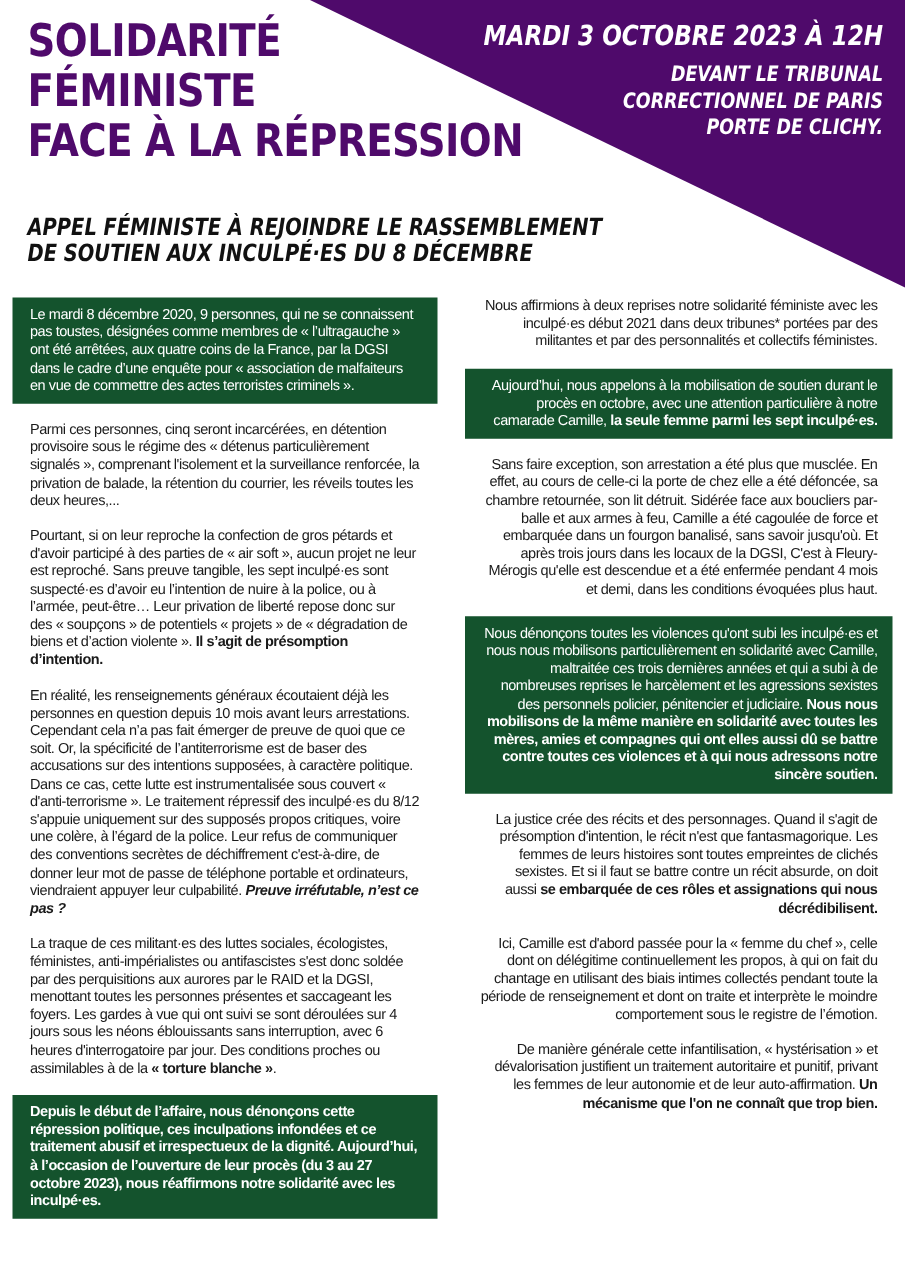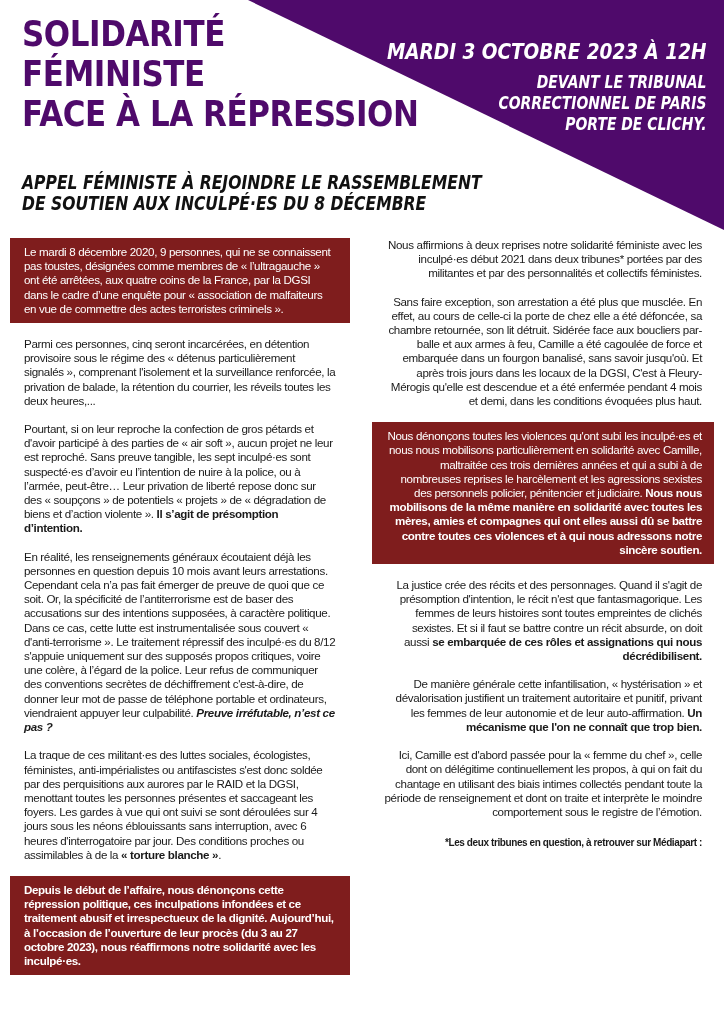--- a/index.html
+++ b/index.html
@@ -4,36 +4,36 @@
 <style>
   html, body { margin: 0; padding: 0; }
   body { width: 724px; height: 1024px; background: #ffffff; position: relative; overflow: hidden;
          font-family: "Liberation Sans", sans-serif; color: #1a1a1a; }
   .triangle { position: absolute; left: 0; top: 0; width: 724px; height: 232px; }
   .title { position: absolute; left: 22px; top: 14px; margin: 0; color: #4f0a6b;
            font-family: "DejaVu Sans", sans-serif; font-weight: bold; font-size: 36px; line-height: 40px;
            letter-spacing: -0.5px; transform: scaleX(0.86); transform-origin: left top; }
   .title span { display: block; }
   .event { position: absolute; right: 18px; top: 16px; text-align: right; color: #ffffff;
-           font-family: "DejaVu Sans", sans-serif; font-weight: bold; font-style: italic; margin-top: 22px; }
+           font-family: "DejaVu Sans", sans-serif; font-weight: bold; font-style: italic; }
   .event .date { font-size: 22px; line-height: 28px; transform: scaleX(0.84); transform-origin: right top; white-space: nowrap; }
   .event .place { font-size: 17px; line-height: 21px; margin-top: 6px; transform: scaleX(0.82); transform-origin: right top; }
   .event .place span { display: block; white-space: nowrap; }
   .subtitle { position: absolute; left: 22px; top: 172px; color: #111; margin: 0;
               font-family: "DejaVu Sans", sans-serif; font-weight: bold; font-style: italic;
               font-size: 19px; line-height: 21px; transform: scaleX(0.82); transform-origin: left top; }
   .subtitle span { display: block; white-space: nowrap; }
 
   .col { position: absolute; top: 238px; width: 340px; font-family: "Liberation Sans", sans-serif;
          font-size: 11.6px; line-height: 14.2px; letter-spacing: -0.35px; }
   .col-left { left: 10px; }
   .col-right { left: 372px; width: 342px; text-align: right; }
   .col p { margin: 0 0 14px 0; padding: 0 12px; }
   .col-left p { padding: 0 14px; }
-  .box { background: #7f1d1d; color: #ffffff; padding: 7px 12px 7px 12px !important; }
+  .box { background: #14532d; color: #ffffff; padding: 7px 12px 7px 12px !important; }
   .col-left .box { padding: 7px 14px !important; }
   b, strong { font-weight: bold; }
   .footnote { font-size: 10px; line-height: 12.5px; margin-top: 18px !important; letter-spacing: -0.4px; }
   .footnote b { display: block; }
 </style>
 </head>
 <body>
 
 <svg class="triangle" viewBox="0 0 724 232" preserveAspectRatio="none">
   <polygon points="248,0 724,0 724,230" fill="#4f0a6b"></polygon>
@@ -63,21 +63,21 @@
   <p class="box">Le mardi 8 décembre 2020,  9 personnes, qui ne se connaissent pas toustes, désignées comme membres de « l’ultragauche » ont été arrêtées, aux quatre coins de la France, par la DGSI dans le cadre d’une enquête pour « association de malfaiteurs en vue de commettre des actes terroristes criminels ».</p>
   <p>Parmi ces personnes, cinq seront incarcérées, en détention provisoire sous le régime des « détenus particulièrement signalés », comprenant l'isolement et la surveillance renforcée, la privation de balade, la rétention du courrier, les réveils toutes les deux heures,...</p>
   <p><span>Pourtant, si on leur reproche la confection de gros pétards et d'avoir participé à des parties de « air soft », aucun projet ne leur est reproché. Sans preuve tangible, les sept inculpé·es sont suspecté·es d’avoir eu l’intention de nuire à la police, ou à l’armée, peut-être… Leur privation de liberté repose donc sur des « soupçons » de potentiels « projets » de « dégradation de biens et d’action violente ». </span><b>Il s’agit de présomption d’intention.</b></p>
   <p><span>En réalité, les renseignements généraux écoutaient déjà les personnes en question depuis 10 mois avant leurs arrestations. Cependant cela n’a pas fait émerger de preuve de quoi que ce soit. Or, la spécificité de l’antiterrorisme est de baser des accusations sur des intentions supposées, à caractère politique. Dans ce cas, cette lutte est instrumentalisée sous couvert « d'anti-terrorisme ». Le traitement répressif des inculpé·es du 8/12 s'appuie uniquement sur des supposés propos critiques, voire une colère, à l’égard de la police. Leur refus de communiquer des conventions secrètes de déchiffrement  c'est-à-dire, de donner leur mot de passe de téléphone portable et ordinateurs, viendraient appuyer leur culpabilité. </span><b><i>Preuve irréfutable, n’est ce pas ?</i></b></p>
   <p><span>La traque de ces militant·es des luttes sociales, écologistes, féministes, anti-impérialistes ou antifascistes s'est donc soldée par des perquisitions aux aurores par le RAID et la DGSI, menottant toutes les personnes présentes et saccageant les foyers. Les gardes à vue qui ont suivi se sont déroulées sur 4 jours sous les néons éblouissants sans interruption, avec 6 heures d'interrogatoire par jour. Des conditions proches ou assimilables à de la </span><b>« torture blanche »</b><span>.</span></p>
   <p class="box" style="font-weight:bold;">Depuis le début de l’affaire, nous dénonçons cette répression politique, ces inculpations infondées et ce traitement abusif et irrespectueux de la dignité. Aujourd’hui, à l’occasion de l’ouverture de leur procès (du 3 au 27 octobre 2023), nous réaffirmons notre solidarité avec les inculpé·es.</p>
 </div>
 
 <div class="col col-right">
   <p>Nous affirmions à deux reprises notre solidarité féministe avec les inculpé·es début 2021 dans deux tribunes* portées par des militantes et par des personnalités et collectifs féministes.</p>
+  <p class="box"><span>Aujourd’hui, nous appelons à la mobilisation de soutien durant le procès en octobre, avec une attention particulière à notre camarade Camille, </span><b>la seule femme parmi les sept inculpé·es.</b></p>
   <p>Sans faire exception, son arrestation a été plus que musclée. En effet, au cours de celle-ci la porte de chez elle a été défoncée, sa chambre retournée, son lit détruit. Sidérée face aux boucliers par-balle et aux armes à feu, Camille a été cagoulée de force et embarquée dans un fourgon banalisé, sans savoir jusqu'où. Et après trois jours dans les locaux de la DGSI, C'est à Fleury-Mérogis qu'elle est descendue et a été enfermée pendant 4 mois et demi, dans les conditions évoquées plus haut.</p>
   <p class="box"><span>Nous dénonçons toutes les violences qu'ont subi les inculpé·es et nous nous mobilisons particulièrement en solidarité avec Camille, maltraitée ces trois dernières années et qui a subi à de nombreuses reprises le harcèlement et les agressions sexistes des personnels policier, pénitencier et judiciaire. </span><b>Nous nous mobilisons de la même manière en solidarité avec toutes les mères, amies et compagnes qui ont elles aussi dû se battre contre toutes ces violences et à qui nous adressons notre sincère soutien.</b></p>
   <p><span>La justice crée des récits et des personnages. Quand il s'agit de présomption d'intention, le récit n'est que fantasmagorique. Les femmes de leurs histoires sont toutes empreintes de clichés sexistes. Et si il faut se battre contre un récit absurde, on doit aussi </span><b>se embarquée de ces rôles et assignations qui nous décrédibilisent.</b></p>
+  <p>Ici, Camille est d'abord passée pour la « femme du chef », celle dont on délégitime continuellement les propos, à qui on fait du chantage en utilisant des biais intimes collectés pendant toute la période de renseignement et dont on traite et interprète le moindre comportement sous le registre de l’émotion.</p>
   <p><span>De manière générale cette infantilisation, « hystérisation » et dévalorisation justifient un traitement autoritaire et punitif, privant les femmes de leur autonomie et de leur auto-affirmation. </span><b>Un mécanisme que l'on ne connaît que trop bien.</b></p>
-  <p>Ici, Camille est d'abord passée pour la « femme du chef », celle dont on délégitime continuellement les propos, à qui on fait du chantage en utilisant des biais intimes collectés pendant toute la période de renseignement et dont on traite et interprète le moindre comportement sous le registre de l’émotion.</p>
   <p class="footnote">
-    <b>*Les deux tribunes en question, à retrouver sur Médiapart :</b>
   </p>
 </div>
 
 </body></html>

